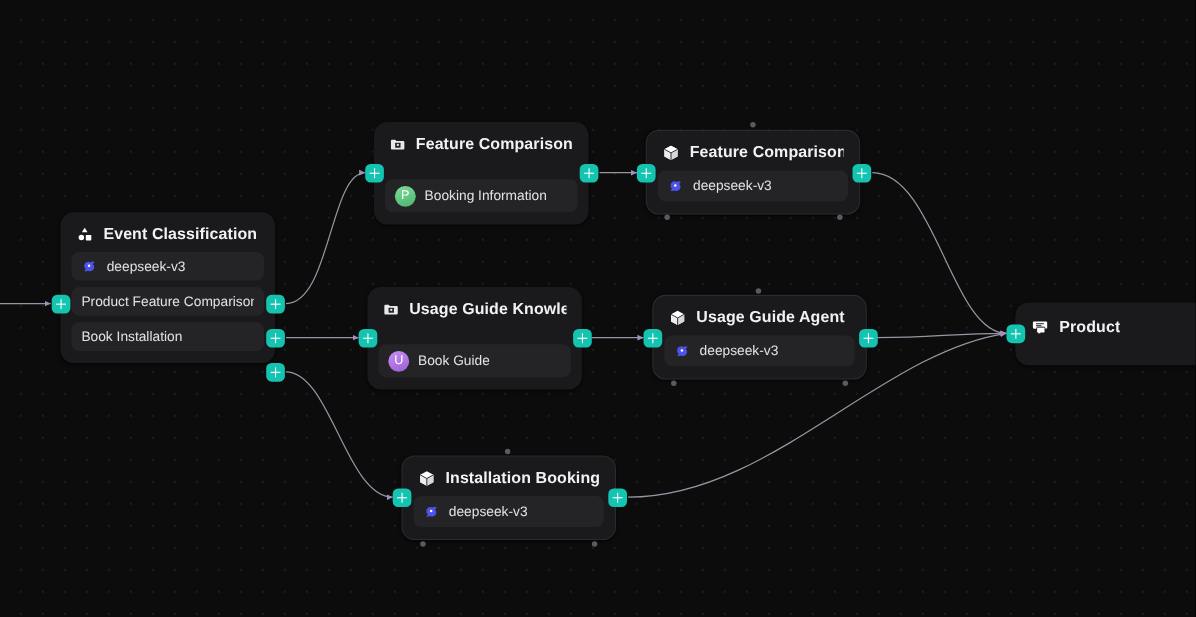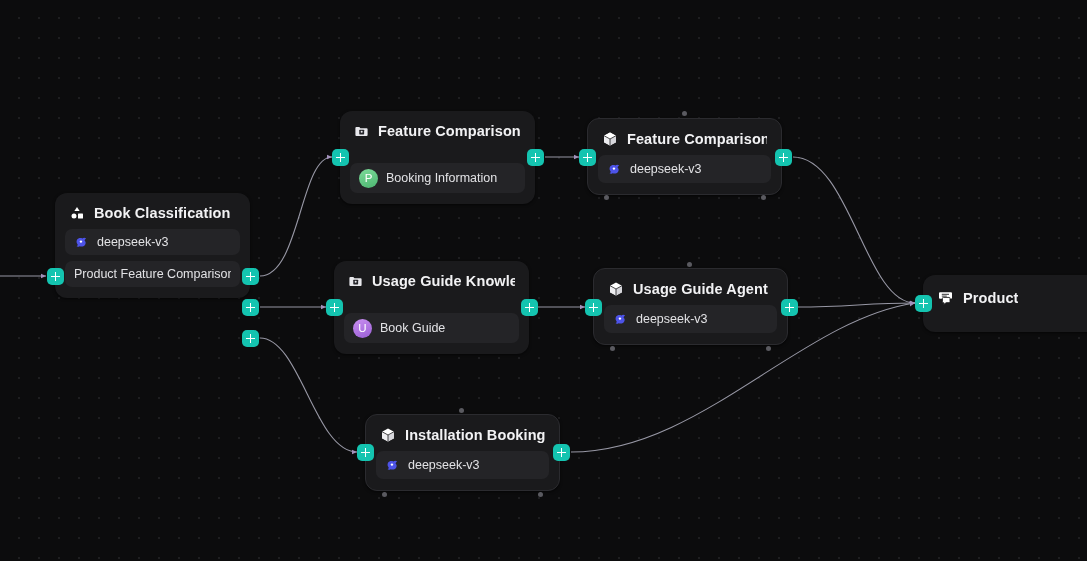--- a/index.html
+++ b/index.html
@@ -147,37 +147,40 @@
 
   <div class="node" style="left:55px; top:193px; width:195px;">
     <div class="node-header">
       <span class="icon">
         <svg width="16" height="16" viewBox="0 0 16 16">
           <path d="M8 2 L10.6 6.1 L5.4 6.1 Z" fill="#ffffff"></path>
           <circle cx="5" cy="11" r="2.5" fill="#ffffff"></circle>
           <rect x="9" y="8.6" width="5" height="5" rx="0.6" fill="#ffffff"></rect>
         </svg>
       </span>
-      <span class="node-title">Book Classification</span>
+      <span class="node-title">Event Classification</span>
     </div>
     <div class="node-body">
       <div class="row model">
         <span class="icon">
           <svg width="15" height="15" viewBox="0 0 16 16">
             <path d="M3.2 5.1 C4.4 3 7 2.6 9 3.6 C10.3 2.6 12 2.8 13 4 C11.9 4.3 11.4 5 11.3 5.9
                      C12.6 7 12.9 9.1 11.7 10.6 C10.4 12.3 7.9 12.7 6 11.9 C4.9 12.7 3.6 12.7 2.7 12
                      C3.7 11.5 4 10.8 3.9 10 C2.6 8.8 2.4 6.6 3.2 5.1 Z" fill="#4d53e8"></path>
             <circle cx="7.4" cy="7" r="1.25" fill="#ffffff"></circle>
           </svg>
         </span>
         <span class="row-label">deepseek-v3</span>
       </div>
       <div class="row">
         <span class="row-label">Product Feature Comparison</span>
       </div>
+      <div class="row">
+        <span class="row-label">Book Installation</span>
+      </div>
     </div>
   </div>
   <div class="port" style="left:47px; top:268px;"></div>
   <div class="port" style="left:242px; top:268px;"></div>
   <div class="port" style="left:242px; top:299px;"></div>
   <div class="port" style="left:242px; top:330px;"></div>
 
   <div class="node" style="left:340px; top:111px; width:195px;">
     <div class="node-header">
       <span class="icon">

